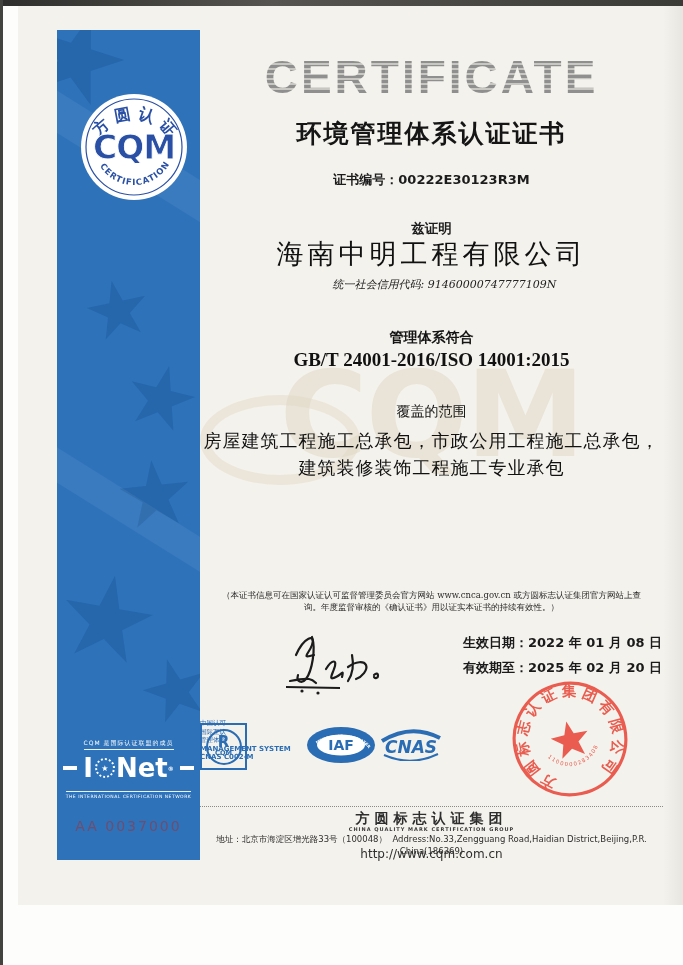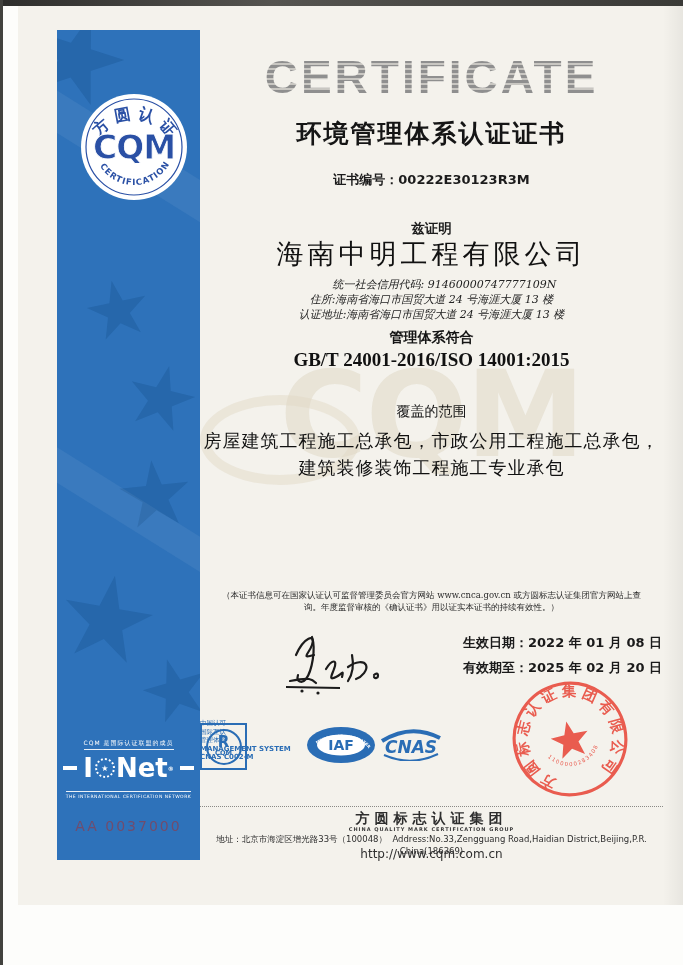--- a/index.html
+++ b/index.html
@@ -153,22 +153,20 @@
   <div class="cert-title">环境管理体系认证证书</div>
 
   <div class="cert-no">
     <span>证书编号：</span><span>00222E30123R3M</span>
   </div>
 
   <div class="certify">兹证明</div>
 
   <div class="company kai">海南中明工程有限公司</div>
   <div class="code kai">统一社会信用代码: 91460000747777109N</div>
-  <div class="addr1 kai">住所:海南省海口市国贸大道 24 号海涯大厦 13 楼</div>
-  <div class="addr2 kai">认证地址:海南省海口市国贸大道 24 号海涯大厦 13 楼</div>
 
   <div class="conform">管理体系符合</div>
   <div class="standard">GB/T 24001-2016/ISO 14001:2015</div>
 
   <div class="scope-label">覆盖的范围</div>
   <div class="scope1 kai">房屋建筑工程施工总承包，市政公用工程施工总承包，</div>
   <div class="scope2 kai">建筑装修装饰工程施工专业承包</div>
 
   <div class="fine1 kai">（本证书信息可在国家认证认可监督管理委员会官方网站 www.cnca.gov.cn 或方圆标志认证集团官方网站上查</div>
   <div class="fine2 kai">询。年度监督审核的《确认证书》用以证实本证书的持续有效性。）</div>

